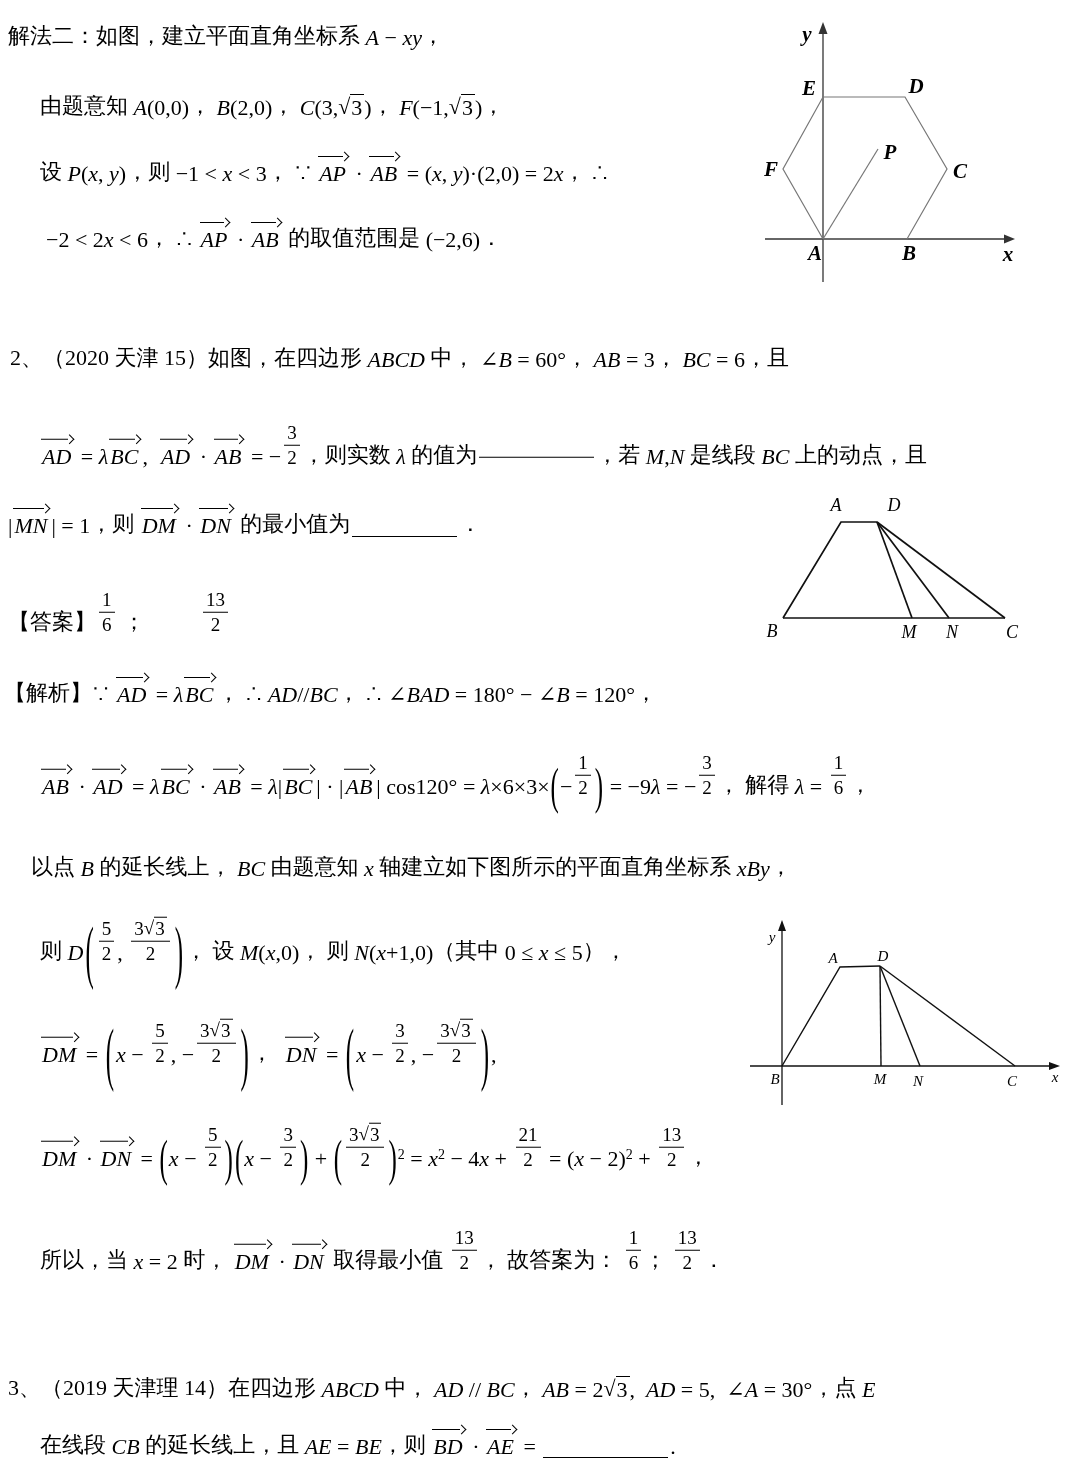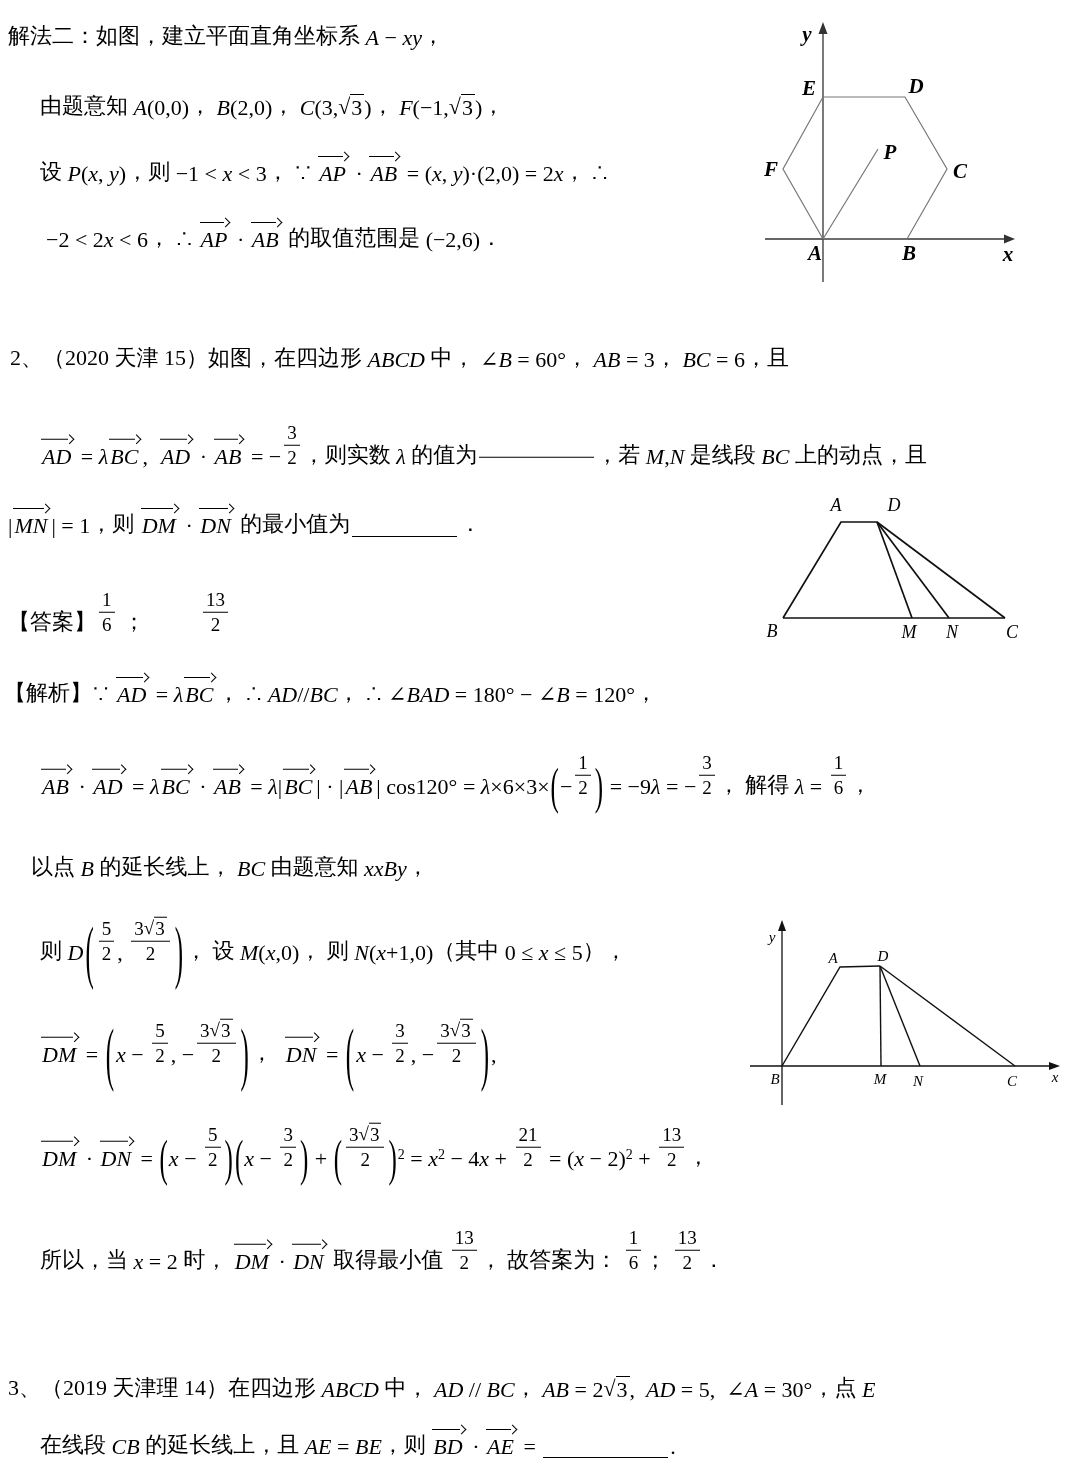--- a/index.html
+++ b/index.html
@@ -46,21 +46,21 @@
   <div class="line" style="left:8px;top:36px"><span class="cn">解法二：如图，建立平面直角坐标系 </span><span class="m">A</span><span class="r"> − </span><span class="m">xy</span><span class="cn">，</span></div>
   <div class="line" style="left:40px;top:106px"><span class="cn">由题意知 </span><span class="m">A</span><span class="r">(0,0)</span><span class="cn">， </span><span class="m">B</span><span class="r">(2,0)</span><span class="cn">， </span><span class="m">C</span><span class="r">(3,</span><span class="sqrt"><span class="sqsym">√</span><span class="rad">3</span></span><span class="r">)</span><span class="cn">， </span><span class="m">F</span><span class="r">(−1,</span><span class="sqrt"><span class="sqsym">√</span><span class="rad">3</span></span><span class="r">)</span><span class="cn">，</span></div>
   <div class="line" style="left:40px;top:172px"><span class="cn">设 </span><span class="m">P</span><span class="r">(</span><span class="m">x</span><span class="r">, </span><span class="m">y</span><span class="r">)</span><span class="cn">，则 </span><span class="r">−1 &lt; </span><span class="m">x</span><span class="r"> &lt; 3</span><span class="cn">， ∵ </span><span class="vec">AP</span><span class="r"> · </span><span class="vec">AB</span><span class="r"> = (</span><span class="m">x</span><span class="r">, </span><span class="m">y</span><span class="r">)·(2,0) = 2</span><span class="m">x</span><span class="cn">， ∴</span></div>
   <div class="line" style="left:46px;top:238px"><span class="r">−2 &lt; 2</span><span class="m">x</span><span class="r"> &lt; 6</span><span class="cn">， ∴ </span><span class="vec">AP</span><span class="r"> · </span><span class="vec">AB</span><span class="cn"> 的取值范围是 </span><span class="r">(−2,6)</span><span class="cn">．</span></div>
   <div class="line" style="left:10px;top:358px"><span class="cn">2、（2020 天津 15）如图，在四边形 </span><span class="m">ABCD</span><span class="cn"> 中， </span><span class="r">∠</span><span class="m">B</span><span class="r"> = 60°</span><span class="cn">， </span><span class="m">AB</span><span class="r"> = 3</span><span class="cn">， </span><span class="m">BC</span><span class="r"> = 6</span><span class="cn">，且</span></div>
   <div class="line" style="left:40px;top:445px"><span class="vec">AD</span><span class="r"> = </span><span class="m">λ</span><span class="vec">BC</span><span class="r">,  </span><span class="vec">AD</span><span class="r"> · </span><span class="vec">AB</span><span class="r"> = −</span><span class="frac"><span class="num">3</span><span class="den">2</span></span><span class="cn">，则实数 </span><span class="m">λ</span><span class="cn"> 的值为</span><span class="blank" style="width: 115px;"></span><span class="cn">，若 </span><span class="m">M</span><span class="r">,</span><span class="m">N</span><span class="cn"> 是线段 </span><span class="m">BC</span><span class="cn"> 上的动点，且</span></div>
   <div class="line" style="left:8px;top:524px"><span class="r">|</span><span class="vec">MN</span><span class="r">| = 1</span><span class="cn">，则 </span><span class="vec">DM</span><span class="r"> · </span><span class="vec">DN</span><span class="cn"> 的最小值为</span><span class="blank" style="width: 105px;"></span><span class="cn">．</span></div>
   <div class="line" style="left:8px;top:612px"><span class="cn">【答案】</span><span class="frac"><span class="num">1</span><span class="den">6</span></span><span class="r"> ；</span><span class="sp" style="width: 55px;"></span><span class="frac"><span class="num">13</span><span class="den">2</span></span></div>
   <div class="line" style="left:4px;top:693px"><span class="cn">【解析】∵ </span><span class="vec">AD</span><span class="r"> = </span><span class="m">λ</span><span class="vec">BC</span><span class="cn">， ∴ </span><span class="m">AD</span><span class="r">//</span><span class="m">BC</span><span class="cn">， ∴ </span><span class="r">∠</span><span class="m">BAD</span><span class="r"> = 180° − ∠</span><span class="m">B</span><span class="r"> = 120°</span><span class="cn">，</span></div>
   <div class="line" style="left:40px;top:775px"><span class="vec">AB</span><span class="r"> · </span><span class="vec">AD</span><span class="r"> = </span><span class="m">λ</span><span class="vec">BC</span><span class="r"> · </span><span class="vec">AB</span><span class="r"> = </span><span class="m">λ</span><span class="r">|</span><span class="vec">BC</span><span class="r">| · |</span><span class="vec">AB</span><span class="r">| cos120° = </span><span class="m">λ</span><span class="r">×6×3×</span><span class="bigp p1">(</span><span class="r">−</span><span class="frac"><span class="num">1</span><span class="den">2</span></span><span class="bigp p1">)</span><span class="r"> = −9</span><span class="m">λ</span><span class="r"> = −</span><span class="frac"><span class="num">3</span><span class="den">2</span></span><span class="cn">， 解得 </span><span class="m">λ</span><span class="r"> = </span><span class="frac"><span class="num">1</span><span class="den">6</span></span><span class="cn">，</span></div>
-  <div class="line" style="left:31px;top:867px"><span class="cn">以点 </span><span class="m">B</span><span class="cn"> 的延长线上， </span><span class="m">BC</span><span class="cn"> 由题意知 </span><span class="m">x</span><span class="m">xBy</span><span class="cn">，</span></div>
+  <div class="line" style="left:31px;top:867px"><span class="cn">以点 </span><span class="m">B</span><span class="cn"> 的延长线上， </span><span class="m">BC</span><span class="cn"> 由题意知 </span><span class="m">x</span><span class="cn"> 轴建立如下图所示的平面直角坐标系 </span><span class="m">xBy</span><span class="cn">，</span></div>
   <div class="line" style="left:40px;top:941px"><span class="cn">则 </span><span class="m">D</span><span class="bigp p2">(</span><span class="frac"><span class="num">5</span><span class="den">2</span></span><span class="r">, </span><span class="frac"><span class="num"><span class="r">3</span><span class="sqrt"><span class="sqsym">√</span><span class="rad">3</span></span></span><span class="den">2</span></span><span class="bigp p2">)</span><span class="cn">， 设 </span><span class="m">M</span><span class="r">(</span><span class="m">x</span><span class="r">,0)</span><span class="cn">， 则 </span><span class="m">N</span><span class="r">(</span><span class="m">x</span><span class="r">+1,0)</span><span class="cn">（其中 </span><span class="r">0 ≤ </span><span class="m">x</span><span class="r"> ≤ 5</span><span class="cn">），</span></div>
   <div class="line" style="left:40px;top:1043px"><span class="vec">DM</span><span class="r"> = </span><span class="bigp p2">(</span><span class="m">x</span><span class="r"> − </span><span class="frac"><span class="num">5</span><span class="den">2</span></span><span class="r">, −</span><span class="frac"><span class="num"><span class="r">3</span><span class="sqrt"><span class="sqsym">√</span><span class="rad">3</span></span></span><span class="den">2</span></span><span class="bigp p2">)</span><span class="cn">，  </span><span class="vec">DN</span><span class="r"> = </span><span class="bigp p2">(</span><span class="m">x</span><span class="r"> − </span><span class="frac"><span class="num">3</span><span class="den">2</span></span><span class="r">, −</span><span class="frac"><span class="num"><span class="r">3</span><span class="sqrt"><span class="sqsym">√</span><span class="rad">3</span></span></span><span class="den">2</span></span><span class="bigp p2">)</span><span class="r">,</span></div>
   <div class="line" style="left:40px;top:1147px"><span class="vec">DM</span><span class="r"> · </span><span class="vec">DN</span><span class="r"> = </span><span class="bigp p1">(</span><span class="m">x</span><span class="r"> − </span><span class="frac"><span class="num">5</span><span class="den">2</span></span><span class="bigp p1">)</span><span class="bigp p1">(</span><span class="m">x</span><span class="r"> − </span><span class="frac"><span class="num">3</span><span class="den">2</span></span><span class="bigp p1">)</span><span class="r"> + </span><span class="bigp p1">(</span><span class="frac"><span class="num"><span class="r">3</span><span class="sqrt"><span class="sqsym">√</span><span class="rad">3</span></span></span><span class="den">2</span></span><span class="bigp p1">)</span><span class="sup">2</span><span class="r"> = </span><span class="m">x</span><span class="sup">2</span><span class="r"> − 4</span><span class="m">x</span><span class="r"> + </span><span class="frac"><span class="num">21</span><span class="den">2</span></span><span class="r"> = (</span><span class="m">x</span><span class="r"> − 2)</span><span class="sup">2</span><span class="r"> + </span><span class="frac"><span class="num">13</span><span class="den">2</span></span><span class="cn">，</span></div>
   <div class="line" style="left:40px;top:1250px"><span class="cn">所以，当 </span><span class="m">x</span><span class="r"> = 2</span><span class="cn"> 时， </span><span class="vec">DM</span><span class="r"> · </span><span class="vec">DN</span><span class="cn"> 取得最小值 </span><span class="frac"><span class="num">13</span><span class="den">2</span></span><span class="cn">， 故答案为： </span><span class="frac"><span class="num">1</span><span class="den">6</span></span><span class="r">； </span><span class="frac"><span class="num">13</span><span class="den">2</span></span><span class="cn">．</span></div>
   <div class="line" style="left:8px;top:1388px"><span class="cn">3、（2019 天津理 14）在四边形 </span><span class="m">ABCD</span><span class="cn"> 中， </span><span class="m">AD</span><span class="r"> // </span><span class="m">BC</span><span class="cn">， </span><span class="m">AB</span><span class="r"> = 2</span><span class="sqrt"><span class="sqsym">√</span><span class="rad">3</span></span><span class="r">,  </span><span class="m">AD</span><span class="r"> = 5,  ∠</span><span class="m">A</span><span class="r"> = 30°</span><span class="cn">，点 </span><span class="m">E</span></div>
   <div class="line" style="left:40px;top:1445px"><span class="cn">在线段 </span><span class="m">CB</span><span class="cn"> 的延长线上，且 </span><span class="m">AE</span><span class="r"> = </span><span class="m">BE</span><span class="cn">，则 </span><span class="vec">BD</span><span class="r"> · </span><span class="vec">AE</span><span class="r"> = </span><span class="blank" style="width: 125px;"></span><span class="r">.</span></div>
 
   <svg class="fig" style="left:763px;top:18px" width="252" height="268" viewBox="0 0 252 268">
     <line x1="60" y1="14" x2="60" y2="264" stroke="#333" stroke-width="1.3"></line>
     <polygon points="60,4 55.5,16 64.5,16" fill="#333"></polygon>

